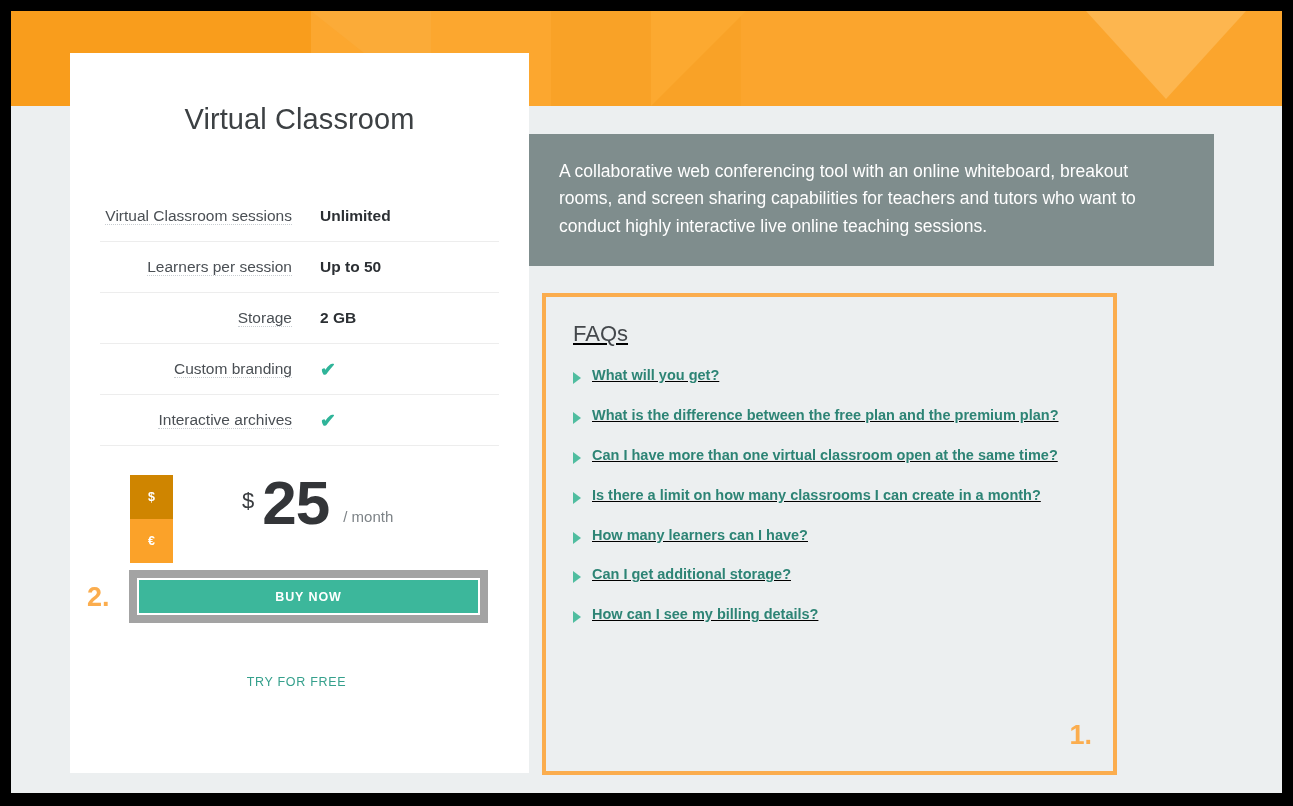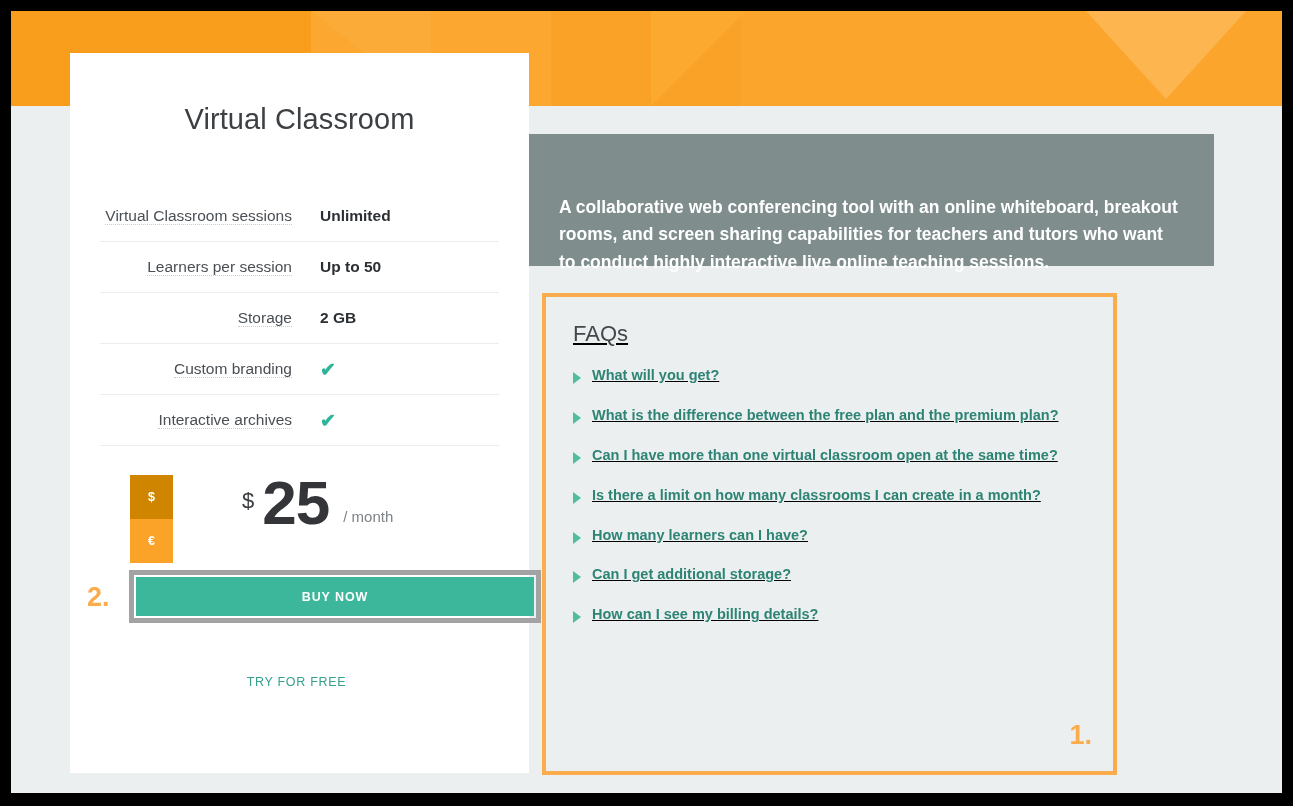--- a/index.html
+++ b/index.html
@@ -163,23 +163,23 @@
     left: 17px;
     top: 12px;
     font-size: 27px;
     font-weight: bold;
     color: #fbad4e;
   }
   #buy-highlight {
     position: absolute;
     left: 59px;
     top: 0;
-    width: 412px;
+    width: 359px;
     height: 53px;
-    border: 5px solid #a3a3a3;
+    border: 8px solid #a3a3a3;
     padding: 2px;
   }
   #buy-now {
     width: 100%;
     height: 100%;
     background: #3cb79b;
     border: none;
     color: #ffffff;
     font-size: 12.5px;
     font-weight: bold;
@@ -208,22 +208,21 @@
     top: 123px;
     width: 685px;
     height: 132px;
     background: #7f8d8d;
     padding: 24px 30px 0 30px;
   }
   #desc-text {
     color: #ffffff;
     font-size: 17.5px;
     line-height: 1.57;
-    font-weight: 700;
-    margin-top: 36px;
+    font-weight: 400;
   }
 
   #faq-panel {
     position: absolute;
     left: 531px;
     top: 282px;
     width: 575px;
     height: 482px;
     border: 4px solid #fbad4e;
     background: #eceff0;

